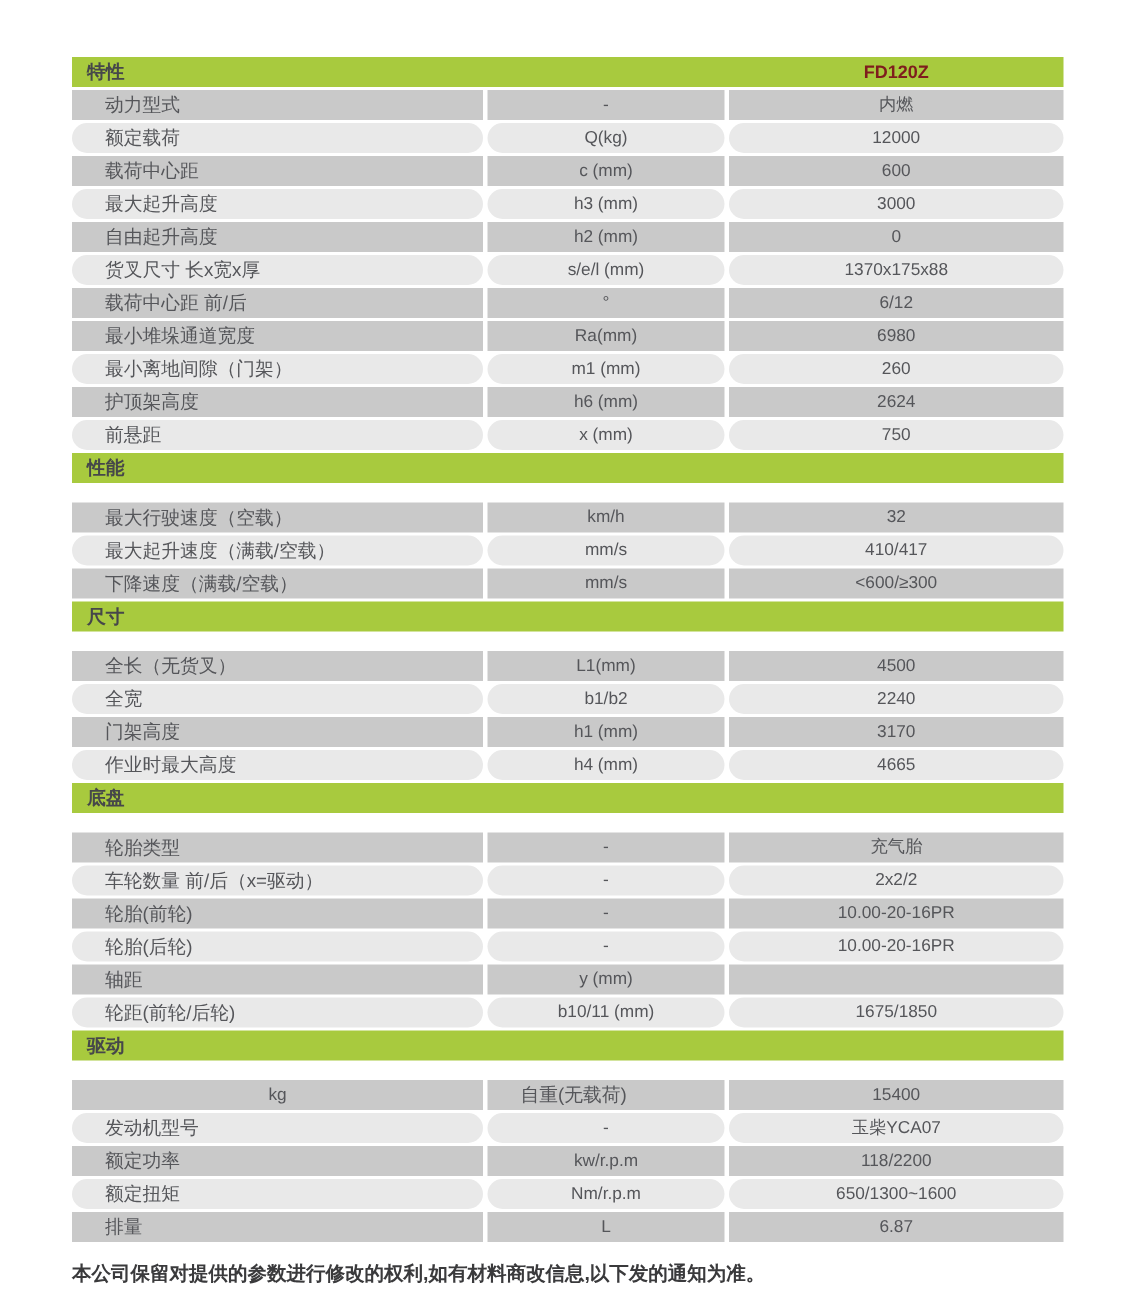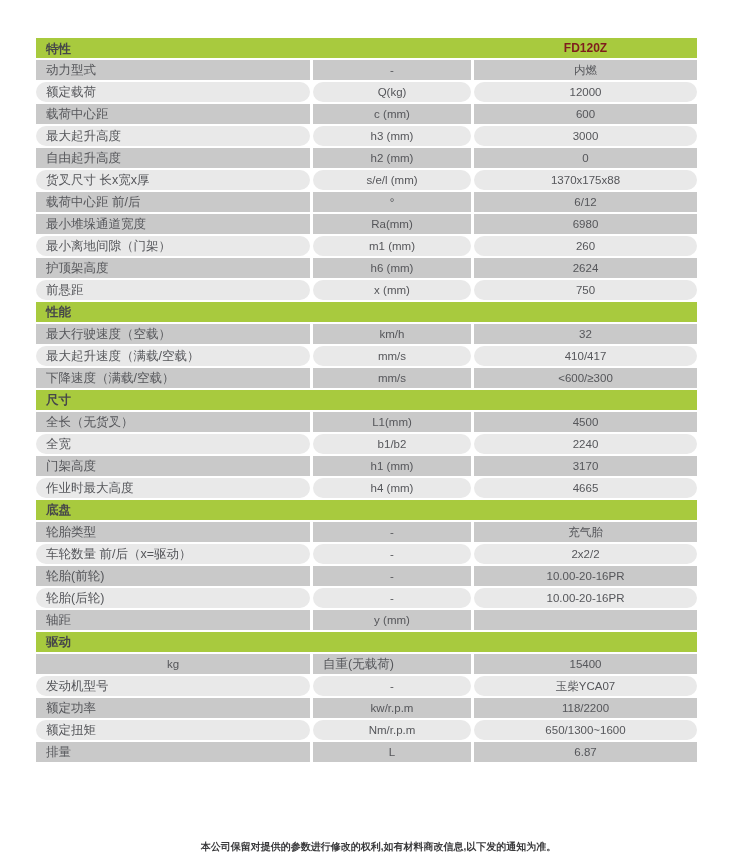--- a/index.html
+++ b/index.html
@@ -10,21 +10,21 @@
   }
   .page {
     position: relative;
     width: 751px;
     height: 861px;
     background: #ffffff;
     overflow: hidden;
   }
   .spec-table {
     position: absolute;
-    left: 36px;
+    left: 48px;
     top: 38px;
     width: 661px;
   }
   .header-row {
     position: relative;
     height: 20px;
     line-height: 20px;
     background: #a8ca3e;
     margin-bottom: 2px;
   }
@@ -41,57 +41,57 @@
     width: 223px;
     text-align: center;
     font-size: 12px;
     font-weight: bold;
     color: #7f1d1d;
   }
   .section-row {
     height: 20px;
     line-height: 20px;
     background: #a8ca3e;
-    margin-bottom: 2px;
+    margin-bottom: 13px;
     padding-left: 10px;
     font-size: 12.5px;
     font-weight: bold;
     color: #46474a;
   }
   .spec-row {
     display: grid;
     grid-template-columns: 274px 158px 223px;
     column-gap: 3px;
     margin-bottom: 2px;
   }
   .cell {
     height: 20px;
     line-height: 20px;
     color: #55565a;
     overflow: hidden;
     white-space: nowrap;
   }
   .label-cell {
     text-align: left;
-    padding-left: 10px;
+    padding-left: 22px;
     font-size: 12.5px;
   }
   .unit-cell, .value-cell {
     text-align: center;
     font-size: 11.5px;
   }
   .shade-dark  { background: #c9c9c9; }
   .shade-light { background: #e9e9e9; border-radius: 10px; }
   .footer-note {
     position: absolute;
     left: 48px;
     top: 840px;
     width: 661px;
-    text-align: center;
-    font-size: 10px;
+    text-align: left;
+    font-size: 13px;
     font-weight: bold;
     color: #3a3a3c;
   }
 </style>
 </head>
 <body>
 
 <div class="page">
 
   <div class="spec-table">
@@ -211,20 +211,25 @@
         <div class="spec-row">
           <div class="cell label-cell shade-light">轮胎(后轮)</div>
           <div class="cell unit-cell shade-light">-</div>
           <div class="cell value-cell shade-light">10.00-20-16PR</div>
         </div>
         <div class="spec-row">
           <div class="cell label-cell shade-dark">轴距</div>
           <div class="cell unit-cell shade-dark">y (mm)</div>
           <div class="cell value-cell shade-dark"></div>
         </div>
+        <div class="spec-row">
+          <div class="cell label-cell shade-light">轮距(前轮/后轮)</div>
+          <div class="cell unit-cell shade-light">b10/11 (mm)</div>
+          <div class="cell value-cell shade-light">1675/1850</div>
+        </div>
         <div class="section-row">驱动</div>
         <div class="spec-row">
           <div class="cell unit-cell shade-dark">kg</div>
           <div class="cell label-cell shade-dark">自重(无载荷)</div>
           <div class="cell value-cell shade-dark">15400</div>
         </div>
         <div class="spec-row">
           <div class="cell label-cell shade-light">发动机型号</div>
           <div class="cell unit-cell shade-light">-</div>
           <div class="cell value-cell shade-light">玉柴YCA07</div>

